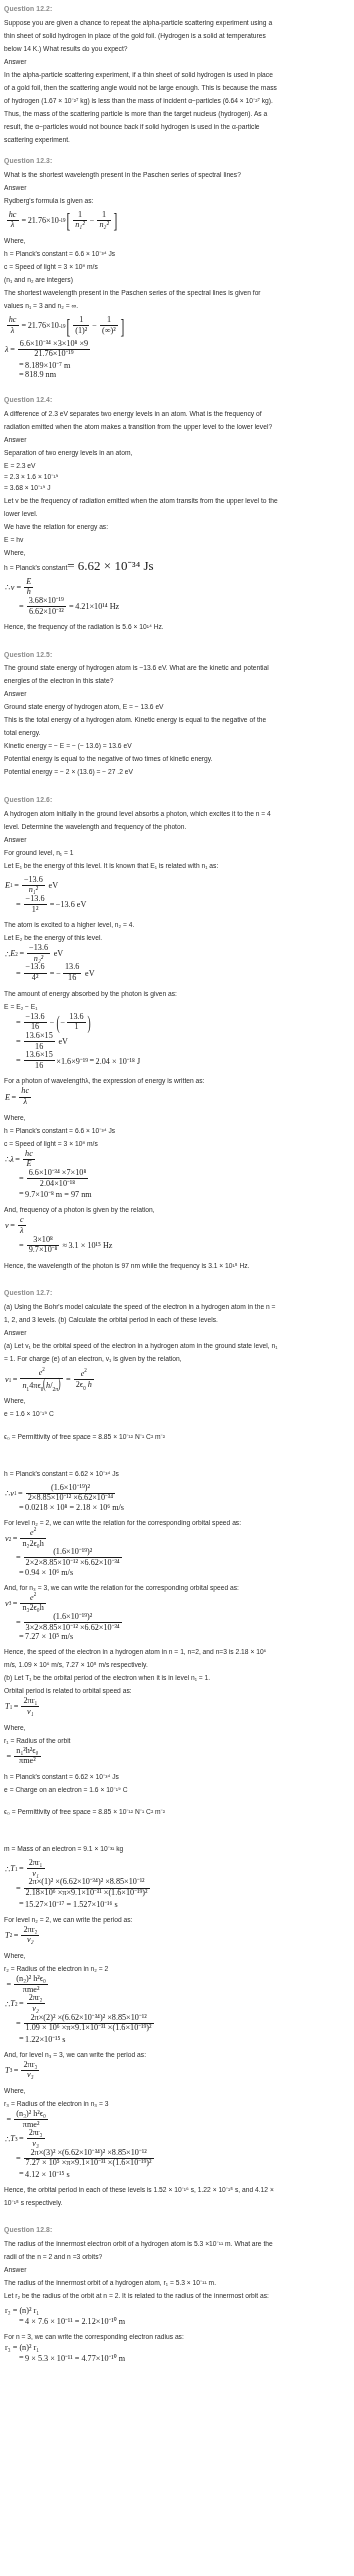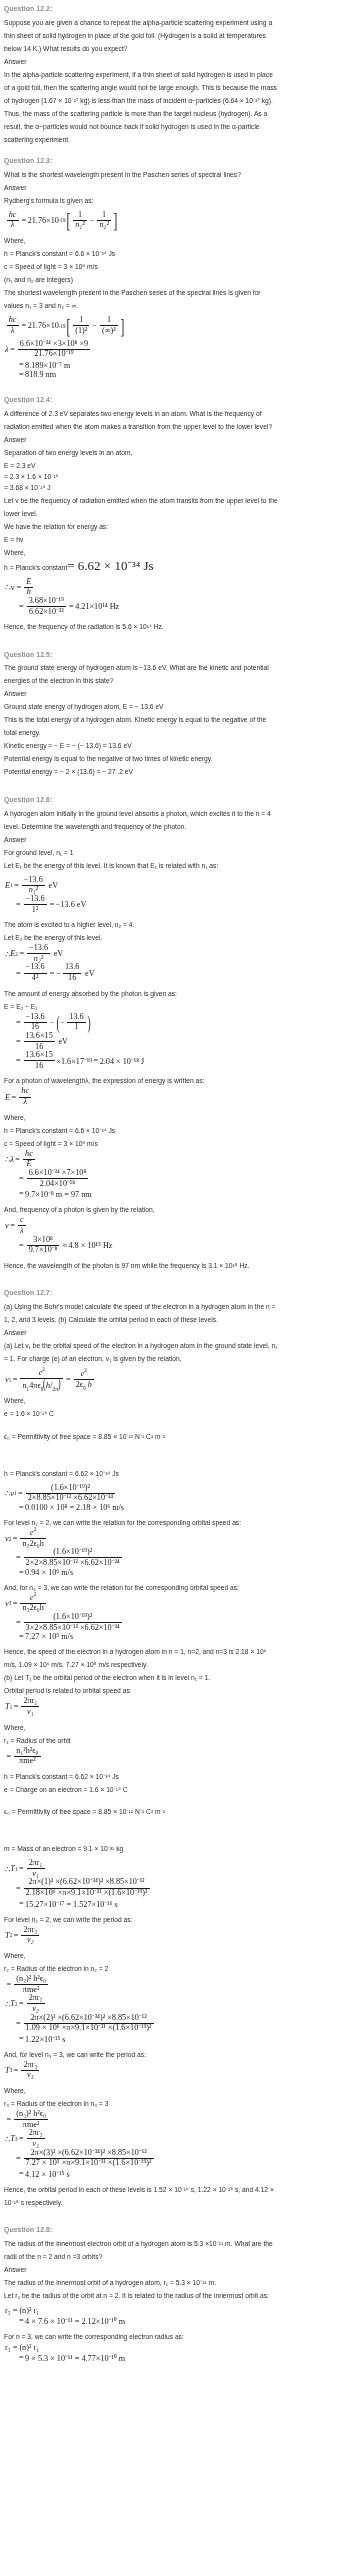--- a/index.html
+++ b/index.html
@@ -337,21 +337,21 @@
           <span class="den">16</span>
         </span>
       <span class="mrm" style="margin-left:2.1px;">eV</span>
     </div>
     <div class="math indent2">
       <span class="op">=</span>
       <span class="frac">
           <span class="num">13.6×15</span>
           <span class="den">16</span>
         </span>
-      <span>×1.6×17⁻¹⁹</span>
+      <span>×1.6×9⁻¹⁹</span>
       <span class="op">=</span>
         <span>2.04 × 10⁻¹⁸ J</span>
     </div>
     <div class="spacer-sm"></div>
 
     <p class="ptext">For a photon of wavelengthλ, the expression of energy is written as:</p>
     <div class="math indent1">
       <span class="mi">E</span>
         <span class="op">=</span>
       <span class="frac">
@@ -396,21 +396,21 @@
           <span class="den mi">λ</span>
         </span>
     </div>
     <div class="math indent3">
       <span class="op">=</span>
       <span class="frac">
           <span class="num">3×10⁸</span>
           <span class="den">9.7×10⁻⁸</span>
         </span>
       <span class="op">≈</span>
-        <span>4.8 × 10¹⁵ Hz</span>
+        <span>3.1 × 10¹⁵ Hz</span>
     </div>
     <div class="spacer-sm"></div>
     <p class="ptext">Hence, the wavelength of the photon is 97 nm while the frequency is 3.1 × 10¹⁵ Hz.</p>
   </div>
 
   <div class="spacer-lg"></div>
 
   <div>
     <div class="qhead">Question 12.7:</div>
     <p class="ptext">(a) Using the Bohr's model calculate the speed of the electron in a hydrogen atom in the n = 1, 2, and 3 levels. (b) Calculate the orbital period in each of these levels.</p>
@@ -447,21 +447,21 @@
         <span class="mi">v</span>
         <sub class="e">1</sub>
         <span class="op">=</span>
       <span class="frac">
           <span class="num">(1.6×10⁻¹⁹)²</span>
           <span class="den">2×8.85×10⁻¹² ×6.62×10⁻³⁴</span>
         </span>
     </div>
     <div class="math indent3">
       <span class="op">=</span>
-        <span>0.0100 × 10⁸ = 2.18 × 10⁶ m/s</span>
+        <span>0.0218 × 10⁸ = 2.18 × 10⁶ m/s</span>
     </div>
     <div class="spacer-sm"></div>
 
     <p class="ptext">For level n₂ = 2, we can write the relation for the corresponding orbital speed as:</p>
     <div class="math indent1">
       <span class="mi">v</span>
         <sub class="e">2</sub>
         <span class="op">=</span>
       <span class="frac">
         <span class="num"><span class="mi">e</span><sup class="e">2</sup></span>

